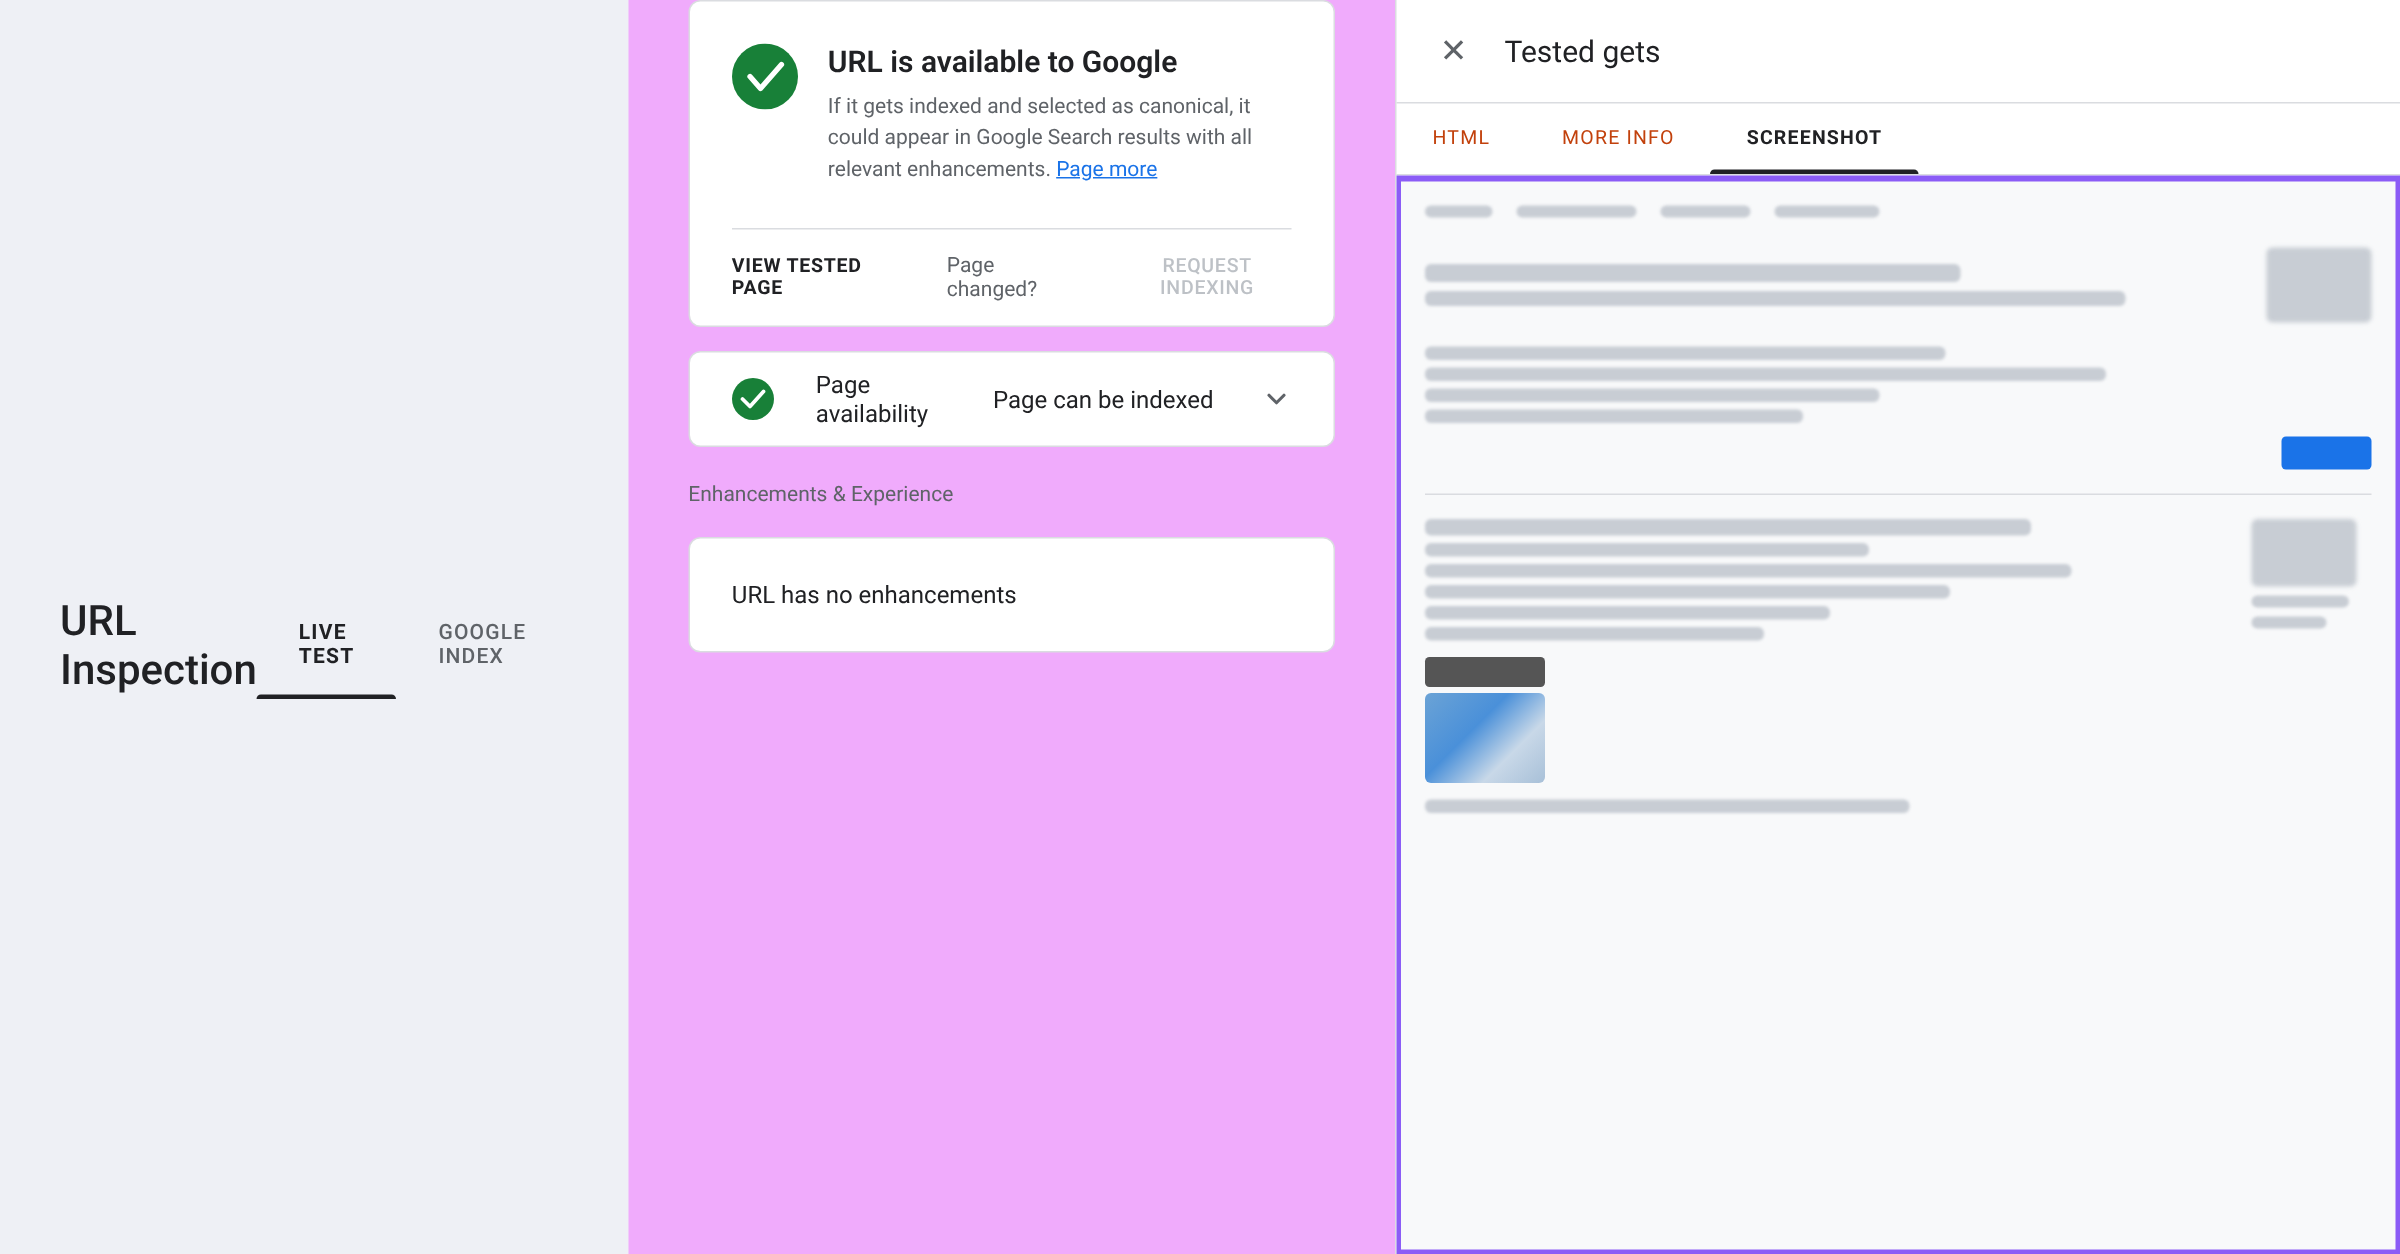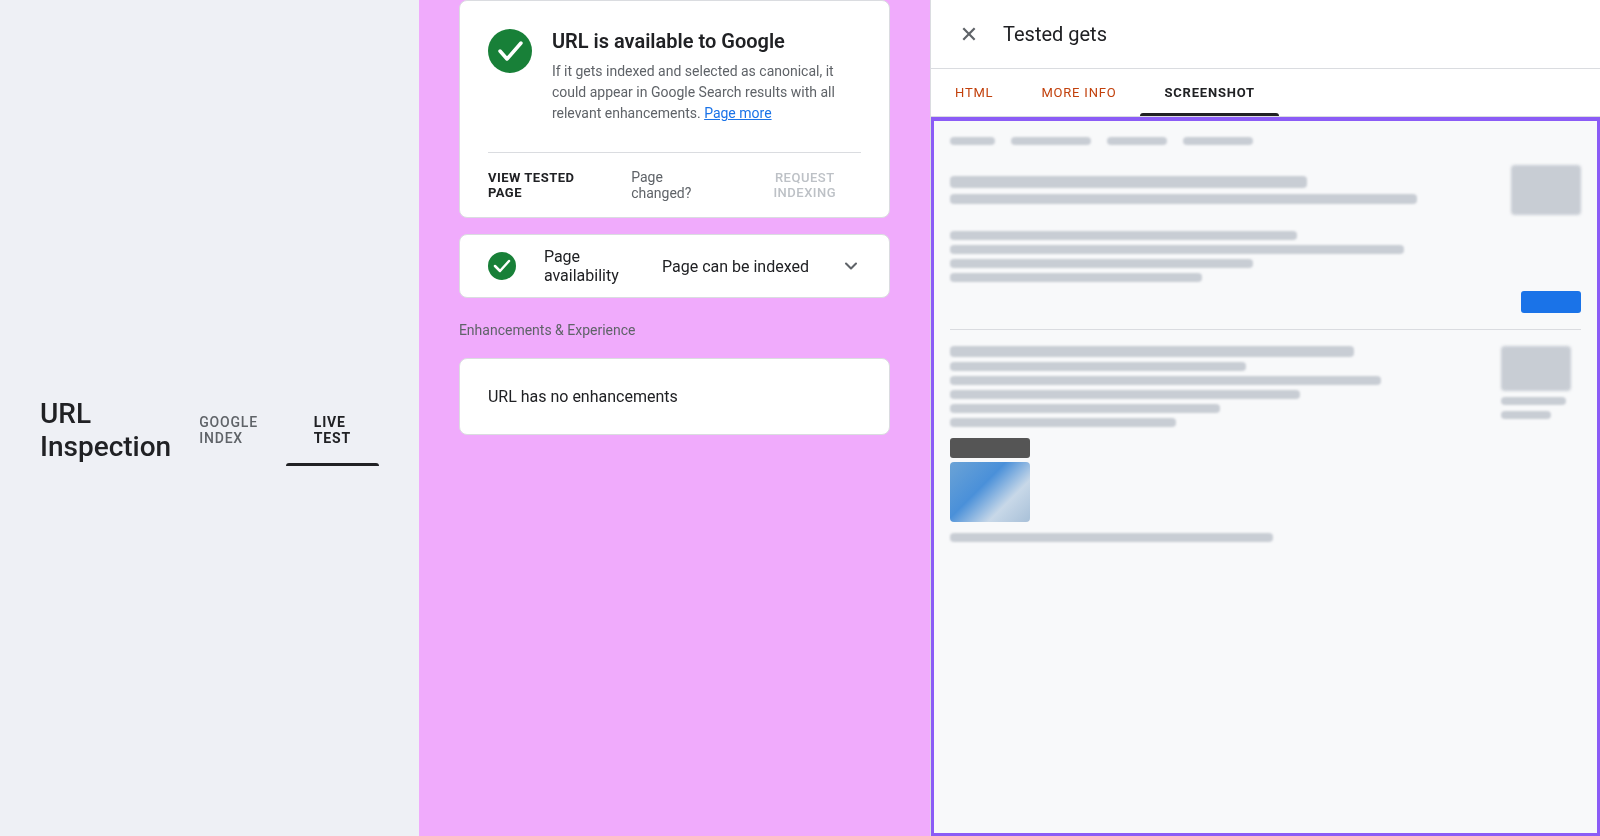--- a/index.html
+++ b/index.html
@@ -378,22 +378,22 @@
       width: 60px;
     }
   </style>
 </head>
 <body>
 
 <div class="left-panel">
   <div class="left-header">
     <div class="left-title">URL Inspection</div>
     <div class="tabs">
+      <div class="tab active">LIVE TEST</div>
       <div class="tab">GOOGLE INDEX</div>
-      <div class="tab active">LIVE TEST</div>
     </div>
   </div>
   <div class="tab-divider"></div>
 
 
   <div class="left-content">
 
     <div class="status-card">
       <div class="status-card-top">
         <svg class="green-check-icon" viewBox="0 0 44 44">

